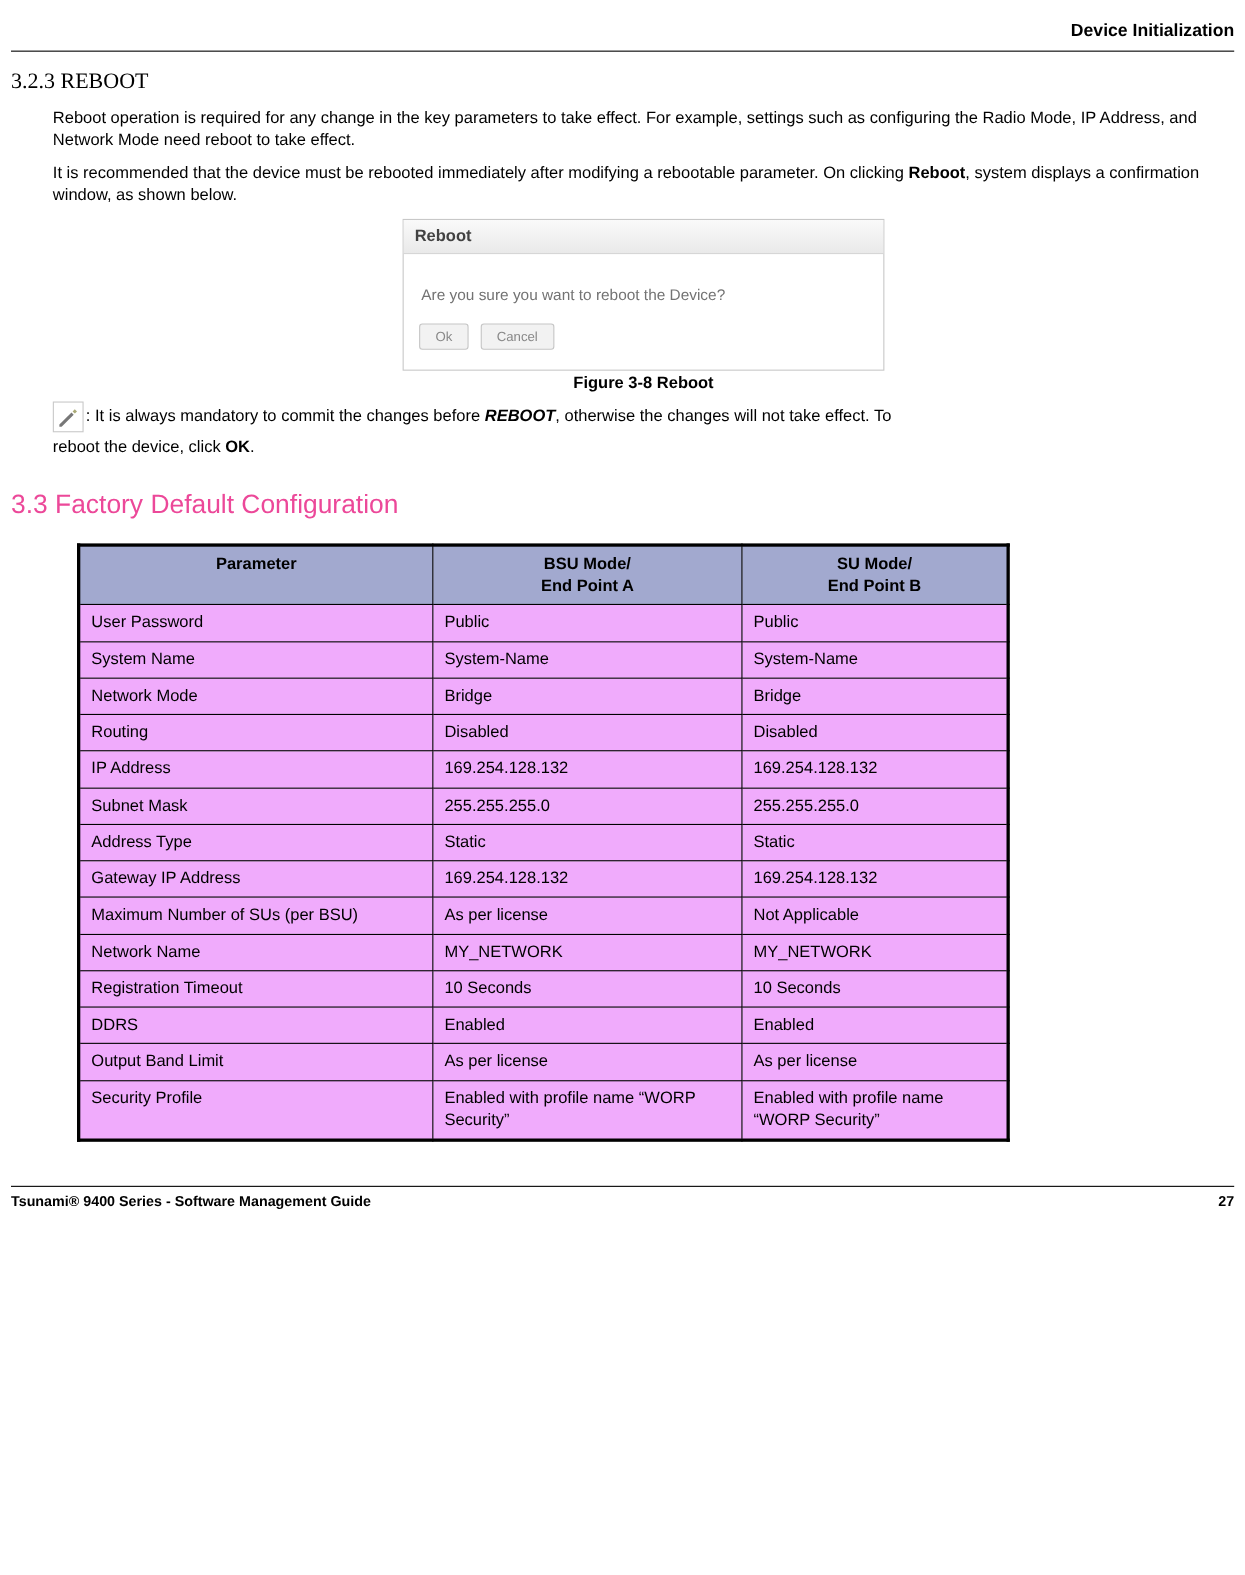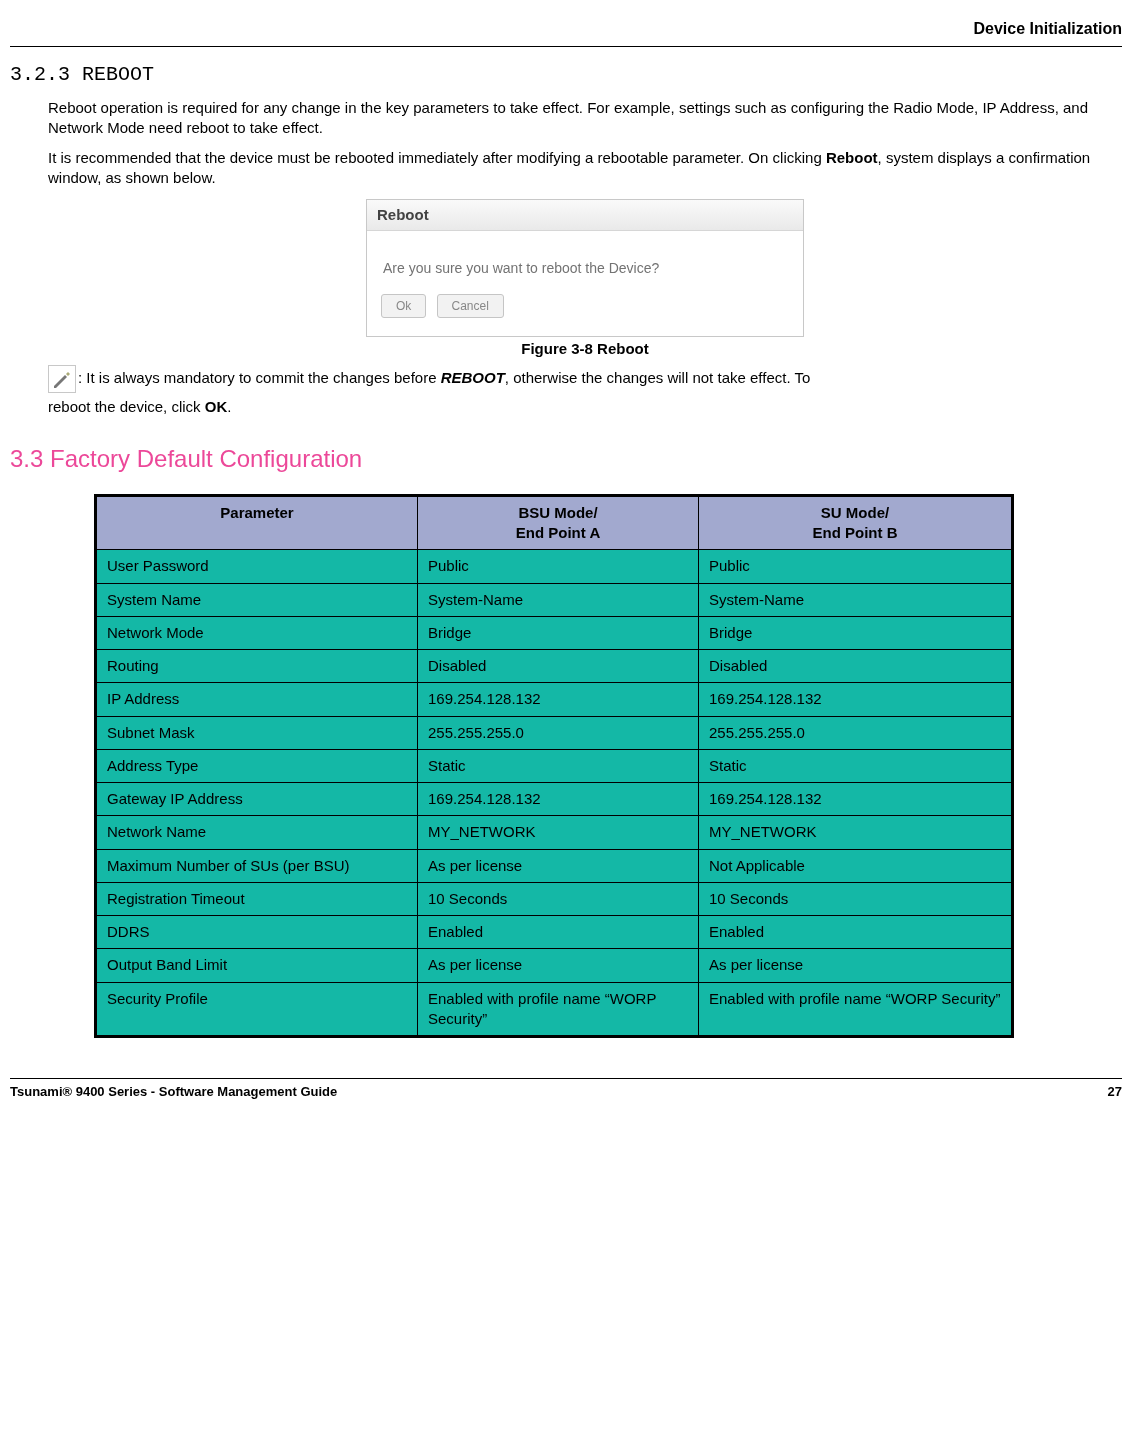--- a/index.html
+++ b/index.html
@@ -15,21 +15,21 @@
     text-align: right;
     font-weight: bold;
     font-size: 16px;
     margin-bottom: 6px;
   }
   .top-rule {
     border-top: 1px solid #000;
     margin-bottom: 14px;
   }
   .sec-title {
-    font-family: Liberation Mono, monospace;
+    font-family: Liberation Serif, serif;
     font-size: 20px;
     font-weight: 400;
     margin: 4px 0 10px 0;
   }
   .body-block {
     margin-left: 38px;
   }
   .para {
     margin: 4px 0 10px 0;
   }
@@ -89,38 +89,38 @@
   .h33 {
     font-family: Arial, Helvetica, sans-serif;
     font-size: 24px;
     font-weight: 400;
     margin: 26px 0 18px 0;
     color:#ec4899;
   }
   
   .cfg-table {
     border-collapse: collapse;
-    width: 920px;
-    margin-left: 84px;
+    width: 848px;
+    margin-left: 60px;
     border: 3px solid #000;
   }
   .cfg-table th, .cfg-table td {
     border: 1px solid #000;
     padding: 6px 10px;
     font-size: 15px;
     vertical-align: top;
   }
   .cfg-table th {
     background: #a2a9cf;
     font-weight: bold;
     text-align: center;
   }
   .cfg-table th:first-child { width: 300px; }
   .cfg-table th:nth-child(2) { width: 260px; }
-  .cfg-table td { background:#14b8a6; }
+  .cfg-table td { background:#f0abfc; }
   .cfg-table td:first-child { }
   .footer-rule {
     border-top:1px solid #000;
     margin-top: 40px;
   }
   .footer-row {
     display:flex;
     justify-content: space-between;
     font-size: 13px;
     font-weight: bold;
@@ -209,28 +209,28 @@
         <td>Address Type</td>
         <td>Static</td>
         <td>Static</td>
       </tr>
       <tr>
         <td>Gateway IP Address</td>
         <td>169.254.128.132</td>
         <td>169.254.128.132</td>
       </tr>
       <tr>
+        <td>Maximum Number of SUs (per BSU)</td>
+        <td>As per license</td>
+        <td>Not Applicable</td>
+      </tr>
+      <tr>
         <td>Network Name</td>
         <td>MY_NETWORK</td>
         <td>MY_NETWORK</td>
-      </tr>
-      <tr>
-        <td>Maximum Number of SUs (per BSU)</td>
-        <td>As per license</td>
-        <td>Not Applicable</td>
       </tr>
       <tr>
         <td>Registration Timeout</td>
         <td>10 Seconds</td>
         <td>10 Seconds</td>
       </tr>
       <tr>
         <td>DDRS</td>
         <td>Enabled</td>
         <td>Enabled</td>

